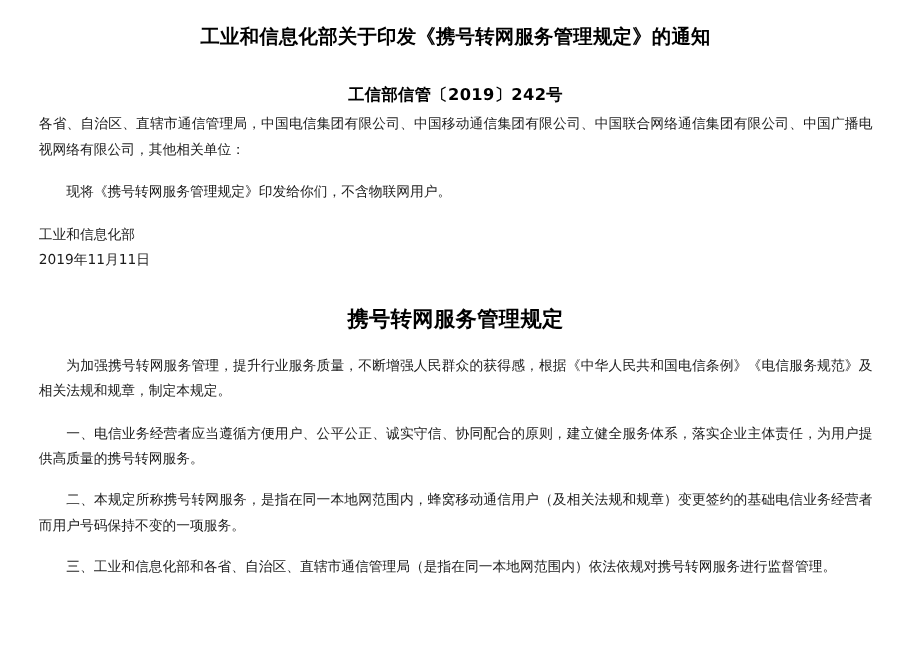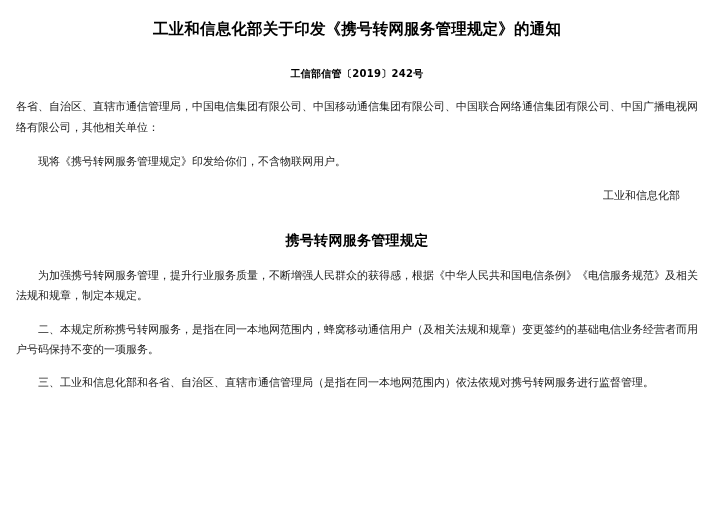--- a/index.html
+++ b/index.html
@@ -11,64 +11,64 @@
     height: 519px;
     background: #ffffff;
     font-family: "DejaVu Sans", "Liberation Sans", sans-serif;
     color: #111111;
     overflow: hidden;
   }
   .page {
     width: 720px;
     height: 519px;
     box-sizing: border-box;
-    padding: 14px 22px 0 16px;
+    padding: 14px 22px 0 31px;
     position: relative;
   }
   .doc-title {
     text-align: center;
     font-size: 15.5px;
     font-weight: bold;
     line-height: 1.5;
     letter-spacing: 0.2px;
     margin: 4px 0 0 0;
     color: #000000;
   }
   .doc-number {
     text-align: center;
-    font-size: 10px;
+    font-size: 13px;
     font-weight: bold;
     margin-top: 26px;
     letter-spacing: 0.3px;
     color: #000;
   }
   .body-block {
-    margin-top: 16px;
+    margin-top: 4px;
   }
   p.para {
     font-size: 11px;
     line-height: 1.85;
     margin: 0 0 14px 0;
     text-align: justify;
     color: #1a1a1a;
   }
   p.indent {
     text-indent: 2em;
   }
   .signature {
     margin-top: 6px;
-    text-align: right;
+    text-align: left;
     font-size: 11px;
     line-height: 1.8;
     color: #1a1a1a;
     padding-right: 18px;
   }
   .section-title {
     text-align: center;
-    font-size: 14px;
+    font-size: 17px;
     font-weight: bold;
     margin-top: 26px;
     margin-bottom: 16px;
     letter-spacing: 0.3px;
     color: #000;
   }
   .clause {
     font-size: 11px;
     line-height: 1.85;
     margin: 0 0 13px 0;
@@ -86,22 +86,24 @@
 
   <div class="doc-number">工信部信管〔2019〕242号</div>
 
   <div class="body-block">
     <p class="para">各省、自治区、直辖市通信管理局，中国电信集团有限公司、中国移动通信集团有限公司、中国联合网络通信集团有限公司、中国广播电视网络有限公司，其他相关单位：</p>
     <p class="para indent">现将《携号转网服务管理规定》印发给你们，不含物联网用户。</p>
   </div>
 
   <div class="signature">
     <div>工业和信息化部</div>
+    <div>2019年11月11日</div>
   </div>
 
   <div class="section-title">携号转网服务管理规定</div>
 
   <p class="clause">为加强携号转网服务管理，提升行业服务质量，不断增强人民群众的获得感，根据《中华人民共和国电信条例》《电信服务规范》及相关法规和规章，制定本规定。</p>
 
+  <p class="clause">一、电信业务经营者应当遵循方便用户、公平公正、诚实守信、协同配合的原则，建立健全服务体系，落实企业主体责任，为用户提供高质量的携号转网服务。</p>
   <p class="clause">二、本规定所称携号转网服务，是指在同一本地网范围内，蜂窝移动通信用户（及相关法规和规章）变更签约的基础电信业务经营者而用户号码保持不变的一项服务。</p>
   <p class="clause">三、工业和信息化部和各省、自治区、直辖市通信管理局（是指在同一本地网范围内）依法依规对携号转网服务进行监督管理。</p>
 
 </div>
 
 </body></html>

